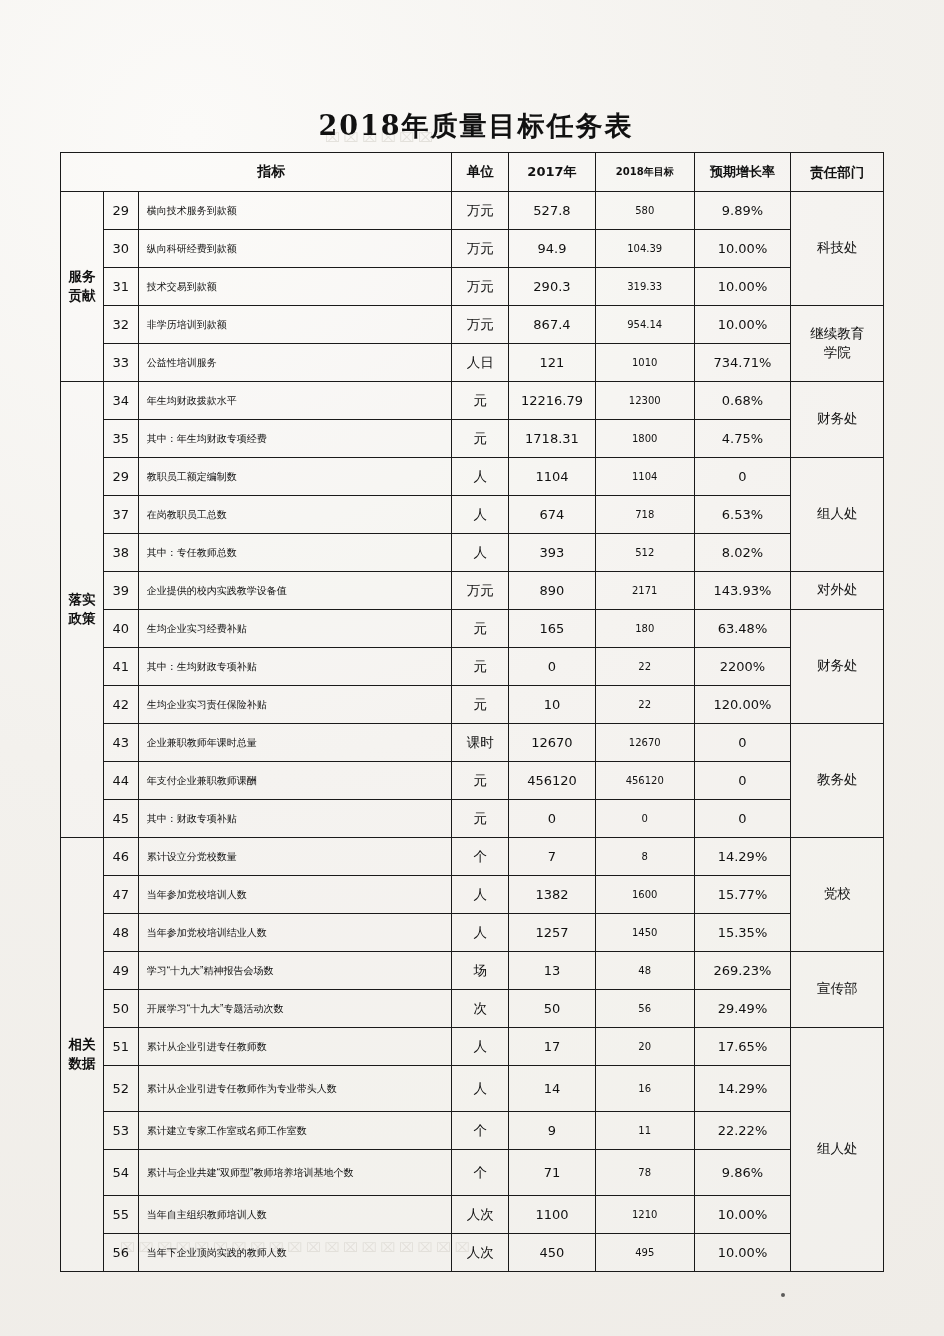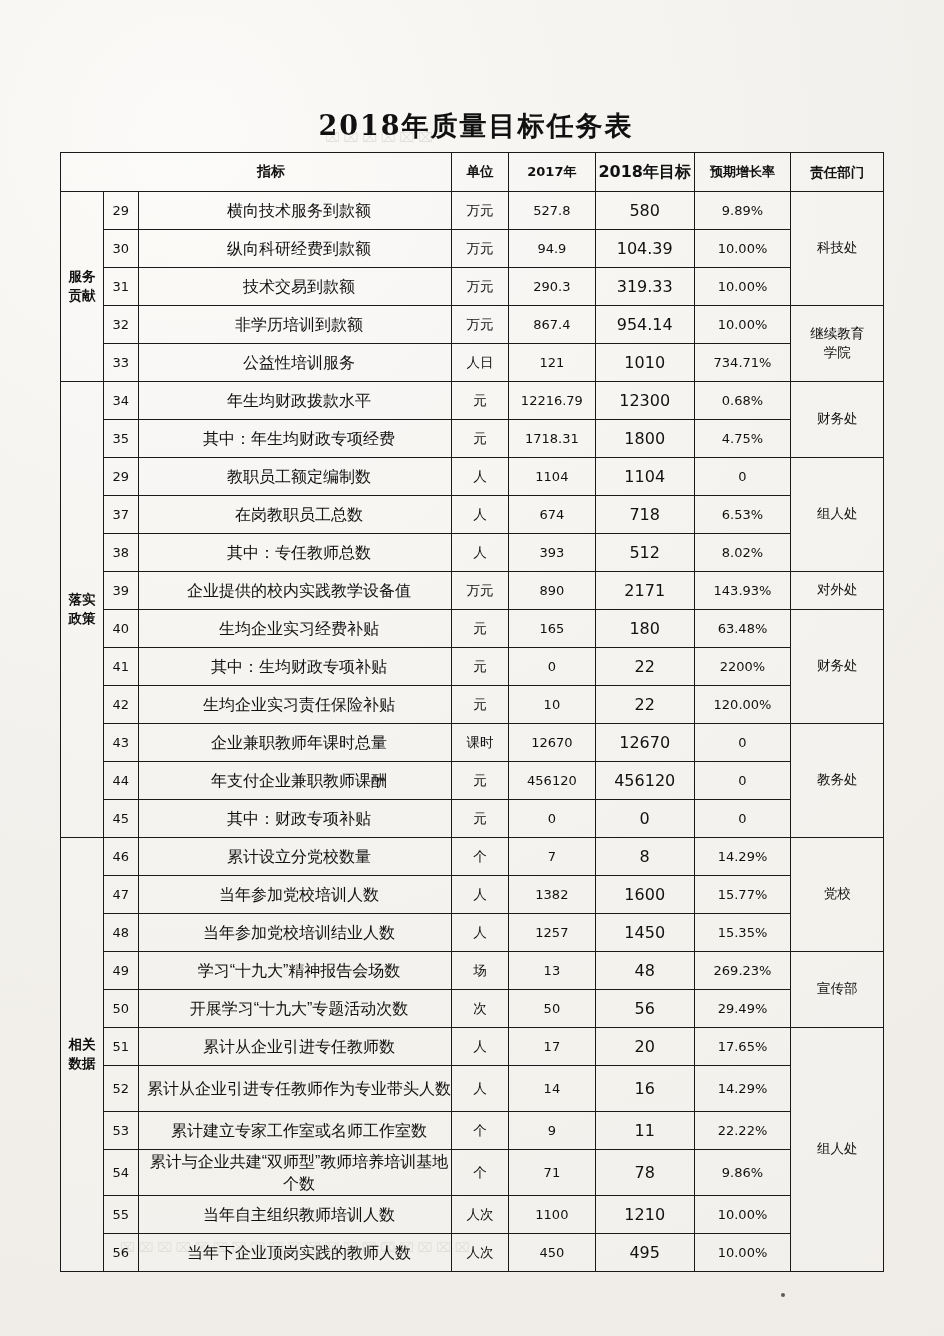--- a/index.html
+++ b/index.html
@@ -47,24 +47,24 @@
   thead td{
     height:38px;
     font-size:14px;
     font-family:"DejaVu Serif", serif;
     font-weight:bold;
   }
   tbody tr{height:38px;}
   tbody tr.tall{height:46px;}
   td.idx{width:34px;font-size:13px;font-family:"DejaVu Sans", sans-serif;}
   td.grp{width:42px;font-weight:bold;line-height:1.35;font-size:13.5px;}
-  td.name{width:306px;text-align:center;padding-left:8px;font-size:16px;line-height:1.35;}
+  td.name{width:306px;text-align:left;padding-left:8px;font-size:10px;line-height:1.35;}
   td.unit{width:56px;font-size:13.5px;}
   td.v2017{width:86px;font-family:"DejaVu Sans", sans-serif;font-size:13px;}
-  td.v2018{width:98px;font-family:"DejaVu Sans", sans-serif;font-size:16px;margin-top:24px;}
+  td.v2018{width:98px;font-family:"DejaVu Sans", sans-serif;font-size:10px;margin-top:24px;}
   td.rate{width:96px;font-family:"DejaVu Sans", sans-serif;font-size:13px;}
   td.dept{width:92px;font-size:13.5px;line-height:1.35;}
   .hdr-name{width:306px;padding-left:30px;}
   .ghost{
     position:absolute;
     color:rgba(120,110,95,0.16);
     font-size:13px;
     font-family:"Liberation Sans", sans-serif;
     pointer-events:none;
   }

